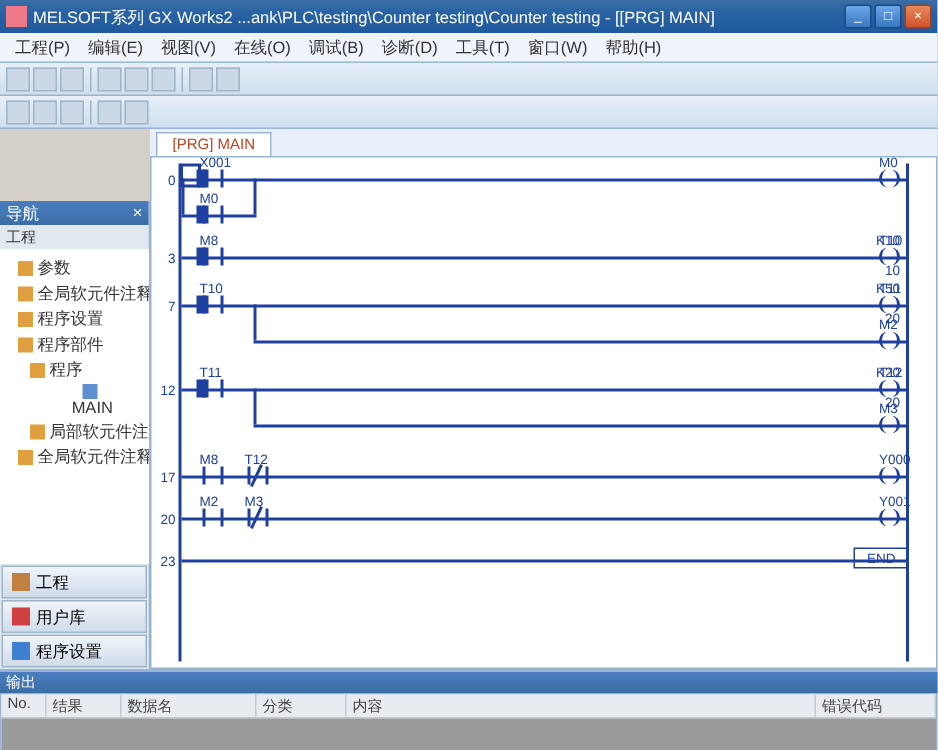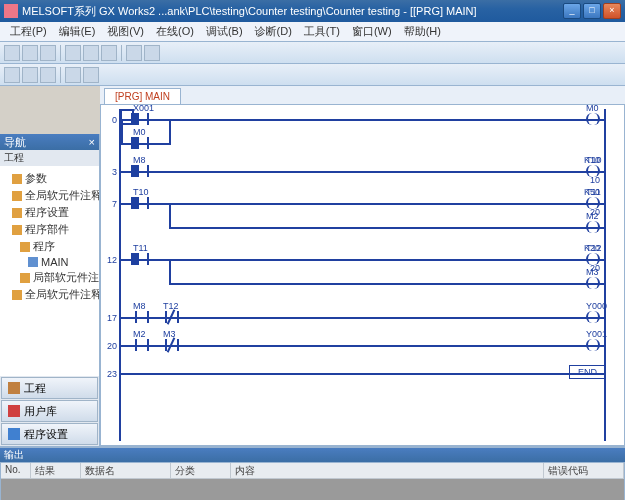--- a/index.html
+++ b/index.html
@@ -20,21 +20,21 @@
 .toolbar .sep { width: 1px; height: 16px; background: #a0b4c8; margin: 0 2px; }
 
 .main { display: flex; height: 360px; }
 
 .sidebar { width: 100px; display: flex; flex-direction: column; background: #dfe8f4; border-right: 1px solid #99b4d1; margin-top: 48px; }
 .sidehead { height: 16px; background: linear-gradient(#4a7dc0,#3b6ea5); color: #fff; padding: 0 4px; font-size: 10px; display: flex; align-items: center; justify-content: space-between; }
 .tree { flex: 1; background: #ffffff; overflow: auto; padding: 4px; font-size: 10px; color: #333; }
 .tree .node { padding: 1px 0 1px 8px; white-space: nowrap; display: flex; align-items: center; }
 .tree .node .ticon { width: 10px; height: 10px; background: #e0a040; margin-right: 3px; flex-shrink: 0; }
 .tree .i1 { padding-left: 16px; }
-.tree .i2 { padding-left: 24px; }
+.tree .i2 { padding-left: 24px; flex-direction: column; }
 .sidebtns { background: #e2e8f0; }
 .sidebtn { height: 22px; background: linear-gradient(#f0f4fa,#d0dcea); border: 1px solid #a0b4c8; margin: 1px; display: flex; align-items: center; padding: 0 6px; font-size: 10px; }
 .sidebtn .sicon { width: 12px; height: 12px; background: #c08040; margin-right: 4px; }
 
 .editor { flex: 1; display: flex; flex-direction: column; background: #e8eff8; }
 .tabstrip { height: 18px; display: flex; align-items: flex-end; padding: 0 4px; }
 .tab { background: #fff; border: 1px solid #99b4d1; border-bottom: none; padding: 2px 10px; font-size: 10px; color: #c04020; }
 .canvas { flex: 1; background: #fff; border: 1px solid #99b4d1; position: relative; overflow: hidden; }
 .rails { position: absolute; top: 4px; bottom: 4px; }
 .rails.left { left: 18px; border-left: 2px solid #2040a0; }

